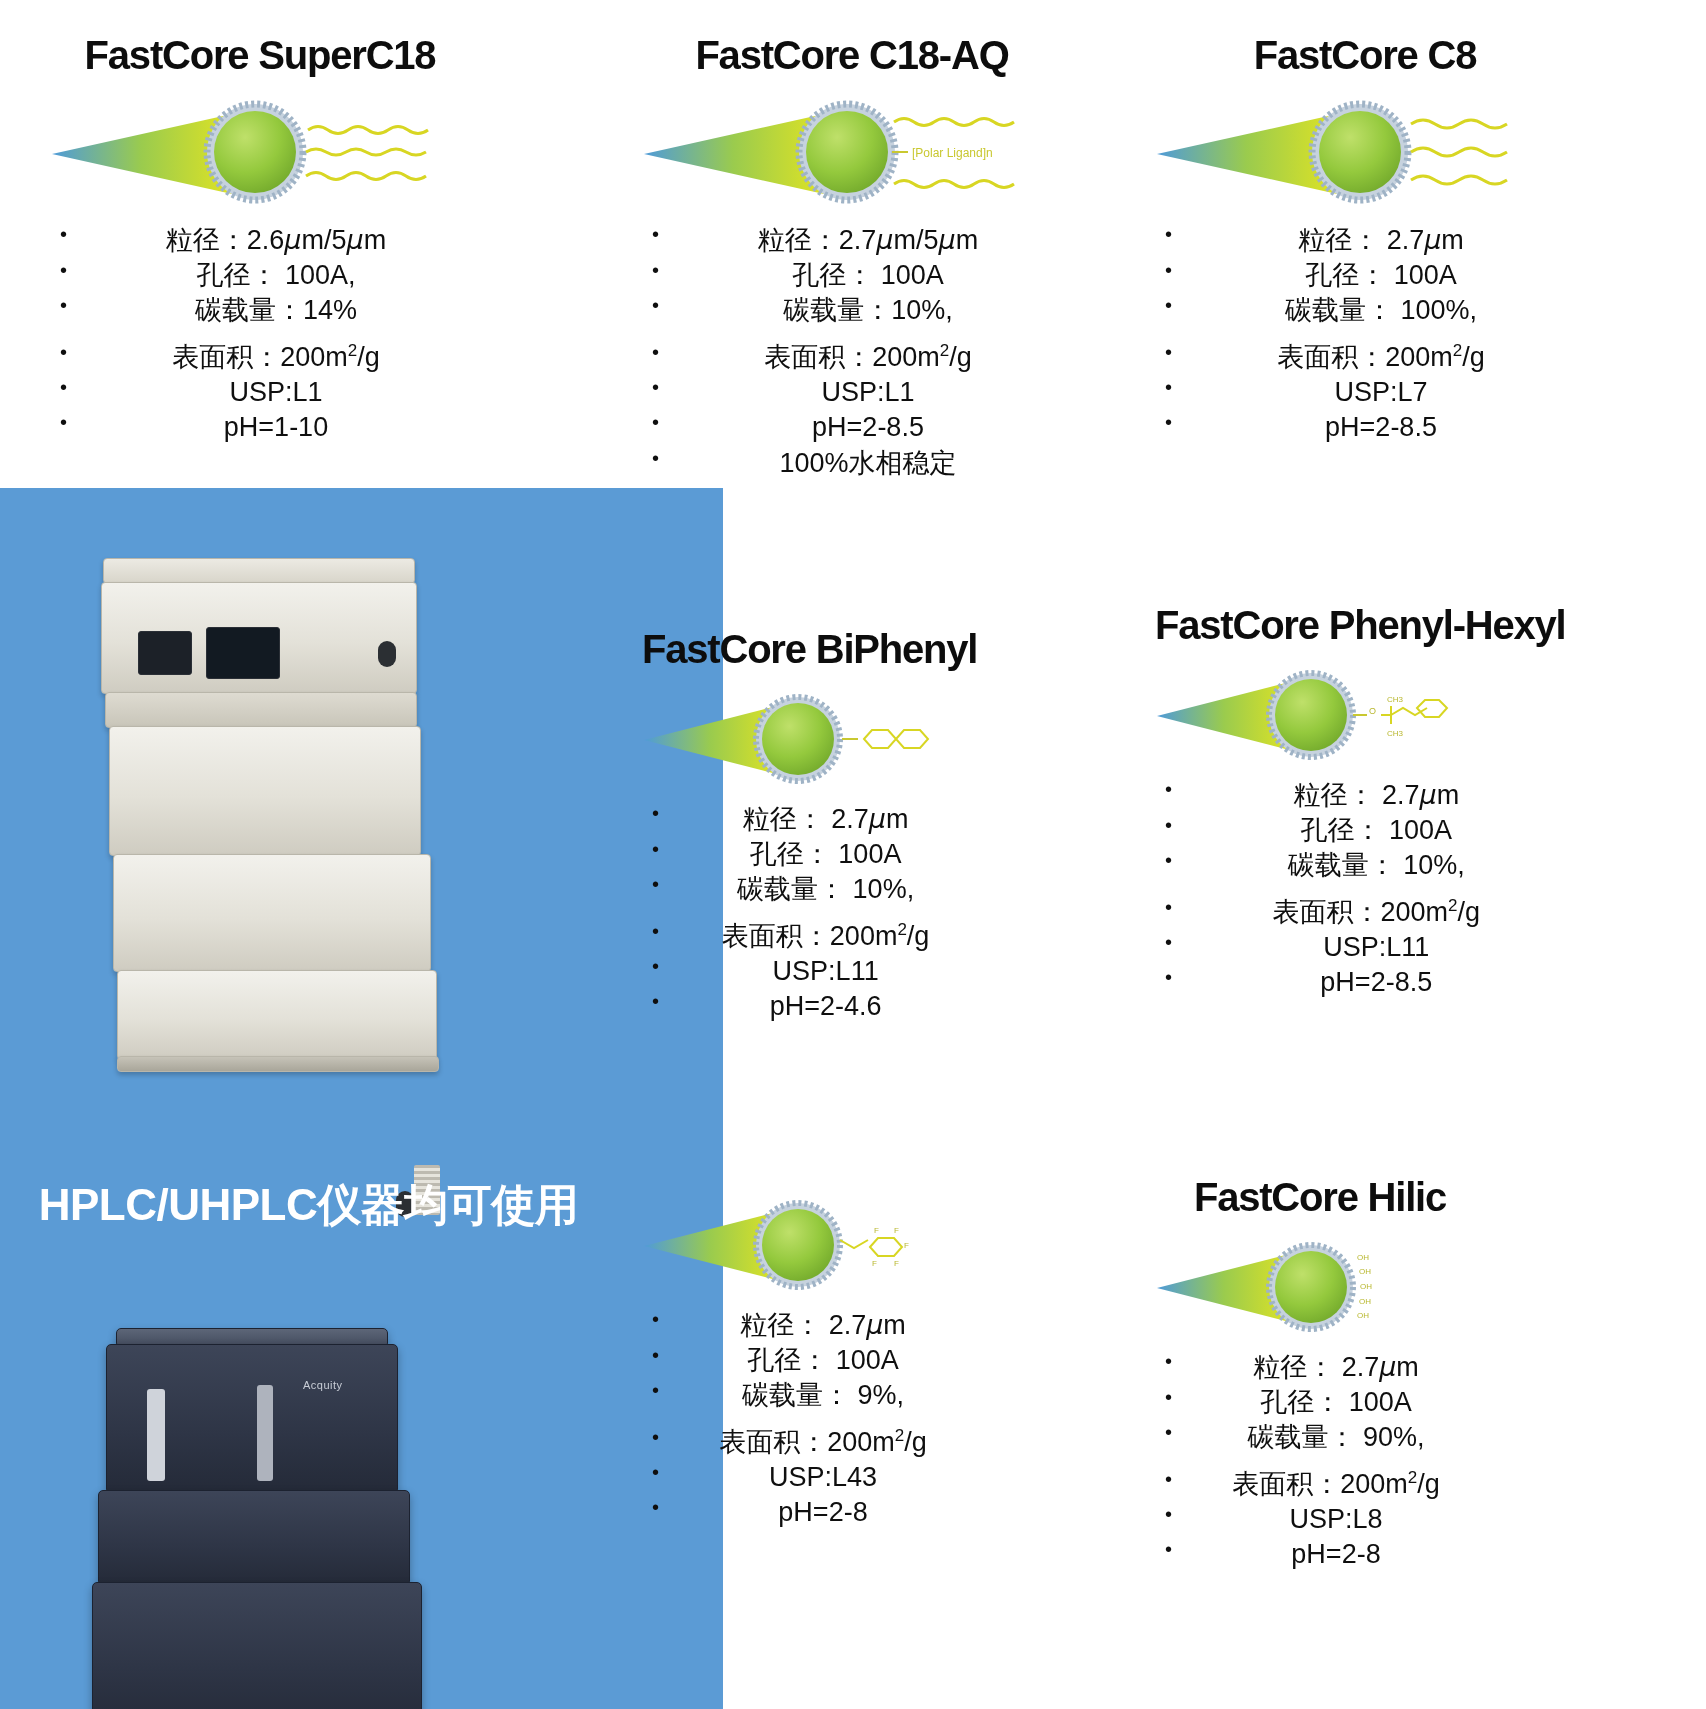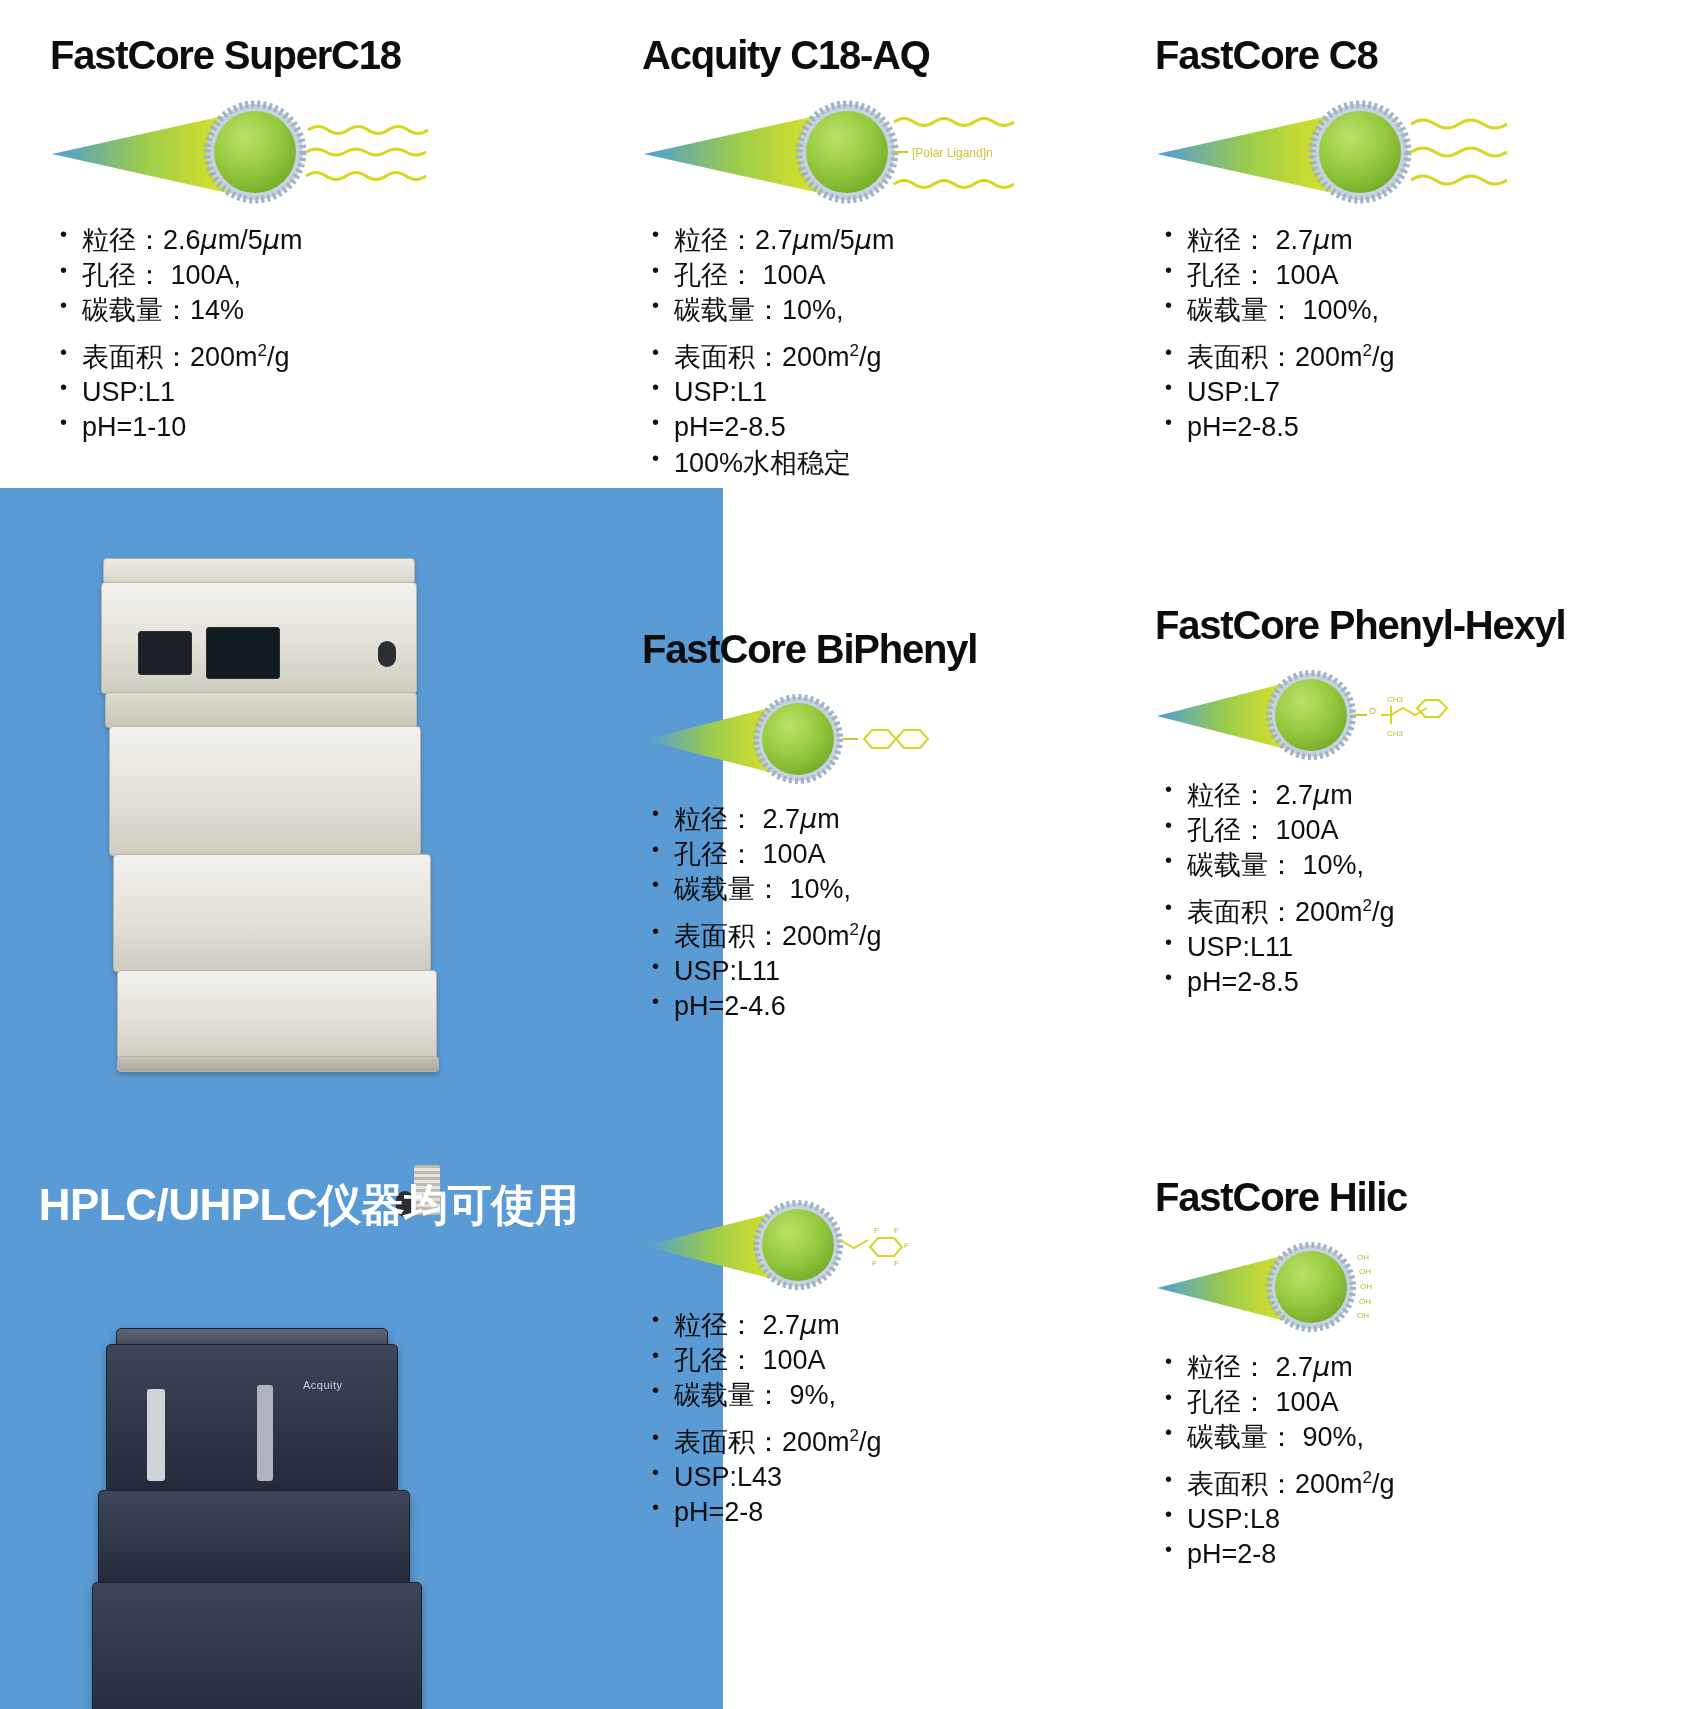--- a/index.html
+++ b/index.html
@@ -106,21 +106,21 @@
     position: absolute; background:#b9bdc6; border-radius:3px;
   }
   .ap1 { left: 40px;  top: 44px;  width: 18px; height: 92px; background:#cfd3da; }
   .ap2 { left: 150px; top: 40px;  width: 16px; height: 96px; background:#aeb3bd; }
   .acq-word {
     position:absolute; color:#c8cdd6; font-size:11px; letter-spacing:.5px;
   }
   .aw1 { left: 196px; top: 34px; }
 
   
-  .card { position: absolute; }
+  .card { position: absolute; text-align: center; }
   .card-title {
     font-size: 40px;
     font-weight: 700;
     color: #0d0d0d;
     letter-spacing: -1.2px;
     white-space: nowrap;
     line-height: 1.05;
   }
 
   
@@ -249,21 +249,21 @@
         <li>粒径：2.6<span class="mu">μ</span>m/5<span class="mu">μ</span>m</li>
         <li>孔径： 100A,</li>
         <li>碳载量：14%</li>
         <li class="gap">表面积：200m<sup>2</sup>/g</li>
         <li>USP:L1</li>
         <li>pH=1-10</li>
       </ul>
   </div>
 
   <div class="card" id="card-c18aq">
-    <div class="card-title">Acquity C18-AQ</div>
+    <div class="card-title">FastCore C18-AQ</div>
     <div class="particle">
       <svg class="cone" viewBox="0 0 420 120">
         <path d="M2,62 L200,18 L200,106 Z" fill="url(#g1)"></path>
         <circle cx="205" cy="60" r="48" fill="#C6D2DE" stroke="#9FB3C6" stroke-width="7" stroke-dasharray="3 3"></circle>
         <circle cx="205" cy="60" r="41" fill="url(#sph1)"></circle>
         <path d="M252,30 q10,-7 20,0 t20,0 t20,0 t20,0 t20,0 t20,0" fill="none" stroke="#D8D623" stroke-width="3"></path>
         <path d="M250,60 l16,0" fill="none" stroke="#C9C830" stroke-width="2"></path>
         <text x="270" y="65" font-family="Liberation Sans, sans-serif" font-size="12" fill="#C9C830">[Polar Ligand]n</text>
         <path d="M252,92 q10,-7 20,0 t20,0 t20,0 t20,0 t20,0 t20,0" fill="none" stroke="#D8D623" stroke-width="3"></path>
       </svg>

